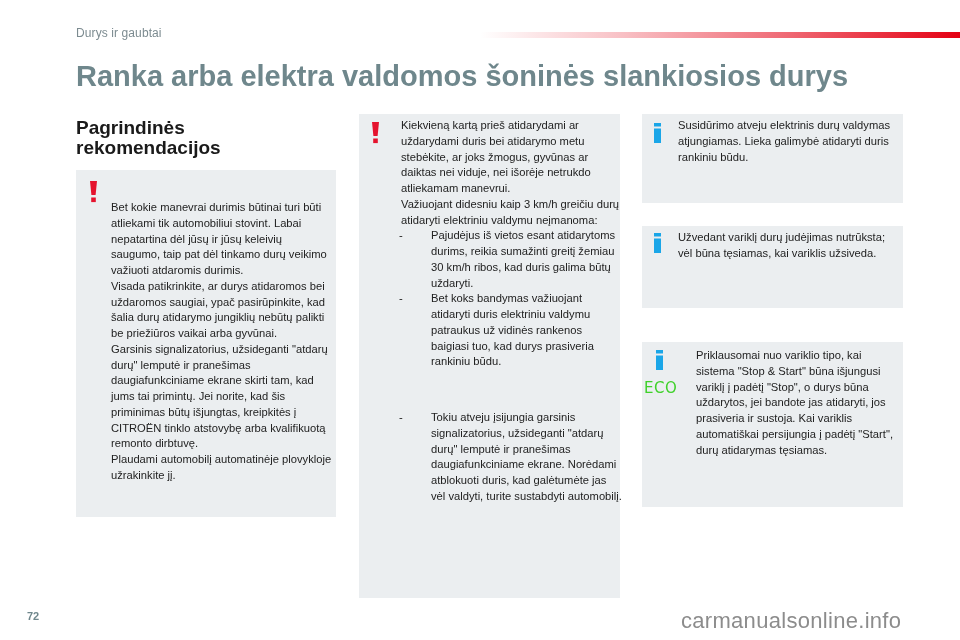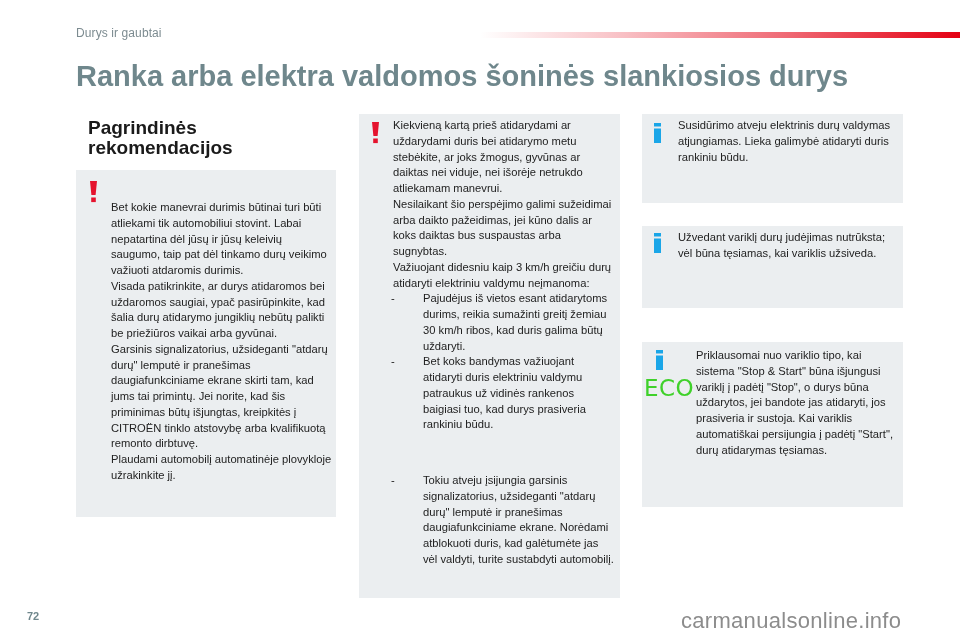--- a/index.html
+++ b/index.html
@@ -36,21 +36,21 @@
       left: 76px;
       top: 60px;
       font-size: 29px;
       color: #6f878c;
       font-weight: bold;
       margin: 0;
       white-space: nowrap;
     }
     .sub-heading {
       position: absolute;
-      left: 88px;
+      left: 76px;
       top: 118px;
       width: 200px;
       font-size: 19px;
       line-height: 20px;
       font-weight: bold;
       color: #1a1a1a;
       margin: 0;
     }
     .panel {
       position: absolute;
@@ -69,21 +69,21 @@
       width: 7px;
       height: 22px;
     }
     .info-icon {
       position: absolute;
       width: 7px;
       height: 20px;
     }
     .eco-icon {
       position: absolute;
-      font-size: 23px;
+      font-size: 15px;
       font-weight: normal;
       color: #3fd12a;
       letter-spacing: 0.5px;
       line-height: 20px;
       font-family: "DejaVu Sans", sans-serif;
     }
     .bullet-list {
       list-style: none;
       margin: 0;
       padding: 0;
@@ -137,23 +137,22 @@
     <p>Garsinis signalizatorius, užsideganti "atdarų durų" lemputė ir pranešimas daugiafunkciniame ekrane skirti tam, kad jums tai primintų. Jei norite, kad šis priminimas būtų išjungtas, kreipkitės į CITROËN tinklo atstovybę arba kvalifikuotą remonto dirbtuvę.</p>
     <p>Plaudami automobilį automatinėje plovykloje užrakinkite jį.</p>
   </div>
 </div>
 
 <div class="panel" style="left:359px; top:114px; width:261px; height:484px;">
   <svg class="warn-icon" style="left:13px; top:8px;" viewBox="0 0 7 22">
     <polygon points="0,0 7,0 5.6,14 1.4,14" fill="#e5132e"></polygon>
     <rect x="1.2" y="16.5" width="4.6" height="4.6" fill="#e5132e"></rect>
   </svg>
-  <div class="panel-text" style="left:34px; top:4px; width:222px;">
+  <div class="panel-text" style="left:42px; top:4px; width:222px;">
     <p>Kiekvieną kartą prieš atidarydami ar uždarydami duris bei atidarymo metu stebėkite, ar joks žmogus, gyvūnas ar daiktas nei viduje, nei išorėje netrukdo atliekamam manevrui.</p>
-    <p>Nesilaikant šio perspėjimo galimi sužeidimai arba daikto pažeidimas, jei kūno dalis ar koks daiktas bus suspaustas arba sugnybtas.</p>
     <p>Važiuojant didesniu kaip 3 km/h greičiu durų atidaryti elektriniu valdymu neįmanoma:</p>
     <ul class="bullet-list" style="margin-left:-38px;">
       <li style="padding-left:38px;">
         <span class="dash" style="left:36px;">-</span>
         <span style="display:block; padding-left:30px;">Pajudėjus iš vietos esant atidarytoms durims, reikia sumažinti greitį žemiau 30 km/h ribos, kad duris galima būtų uždaryti.</span>
       </li>
       <li style="padding-left:38px;">
         <span class="dash" style="left:36px;">-</span>
         <span style="display:block; padding-left:30px;">Bet koks bandymas važiuojant atidaryti duris elektriniu valdymu patraukus už vidinės rankenos baigiasi tuo, kad durys prasiveria rankiniu būdu.</span>
       </li>

